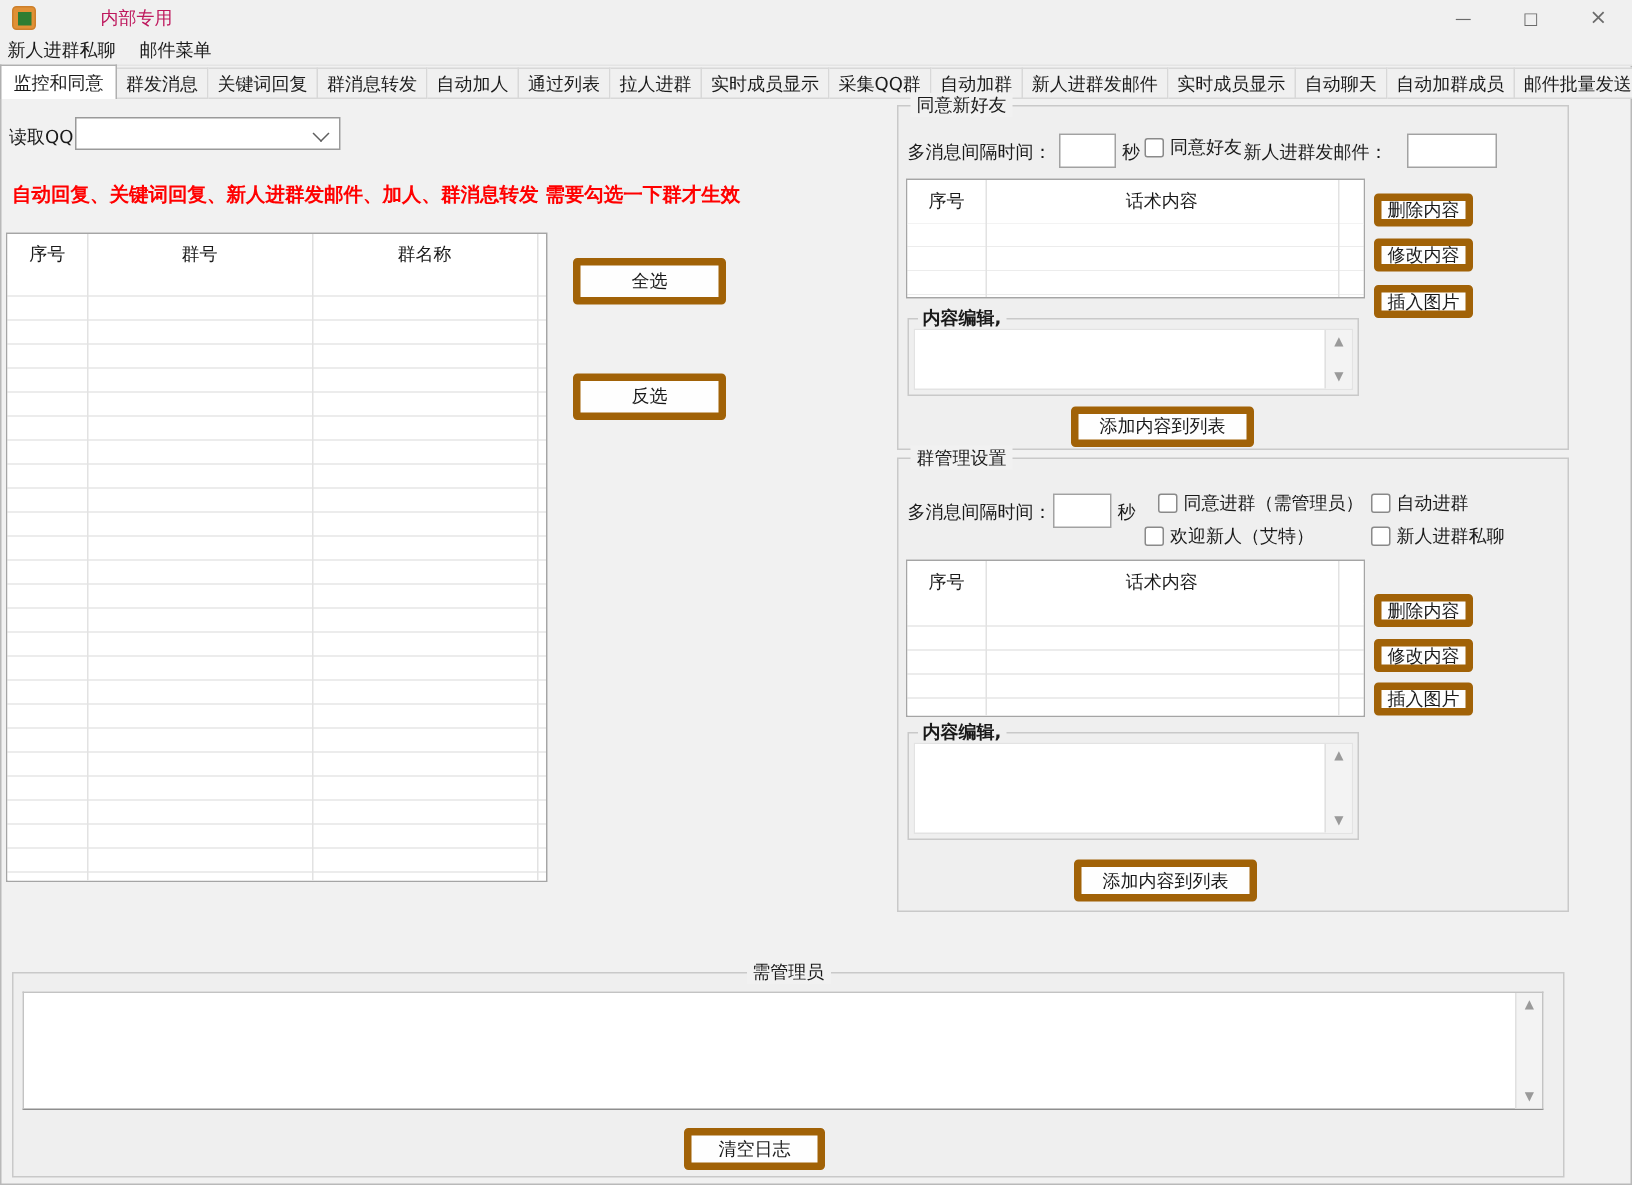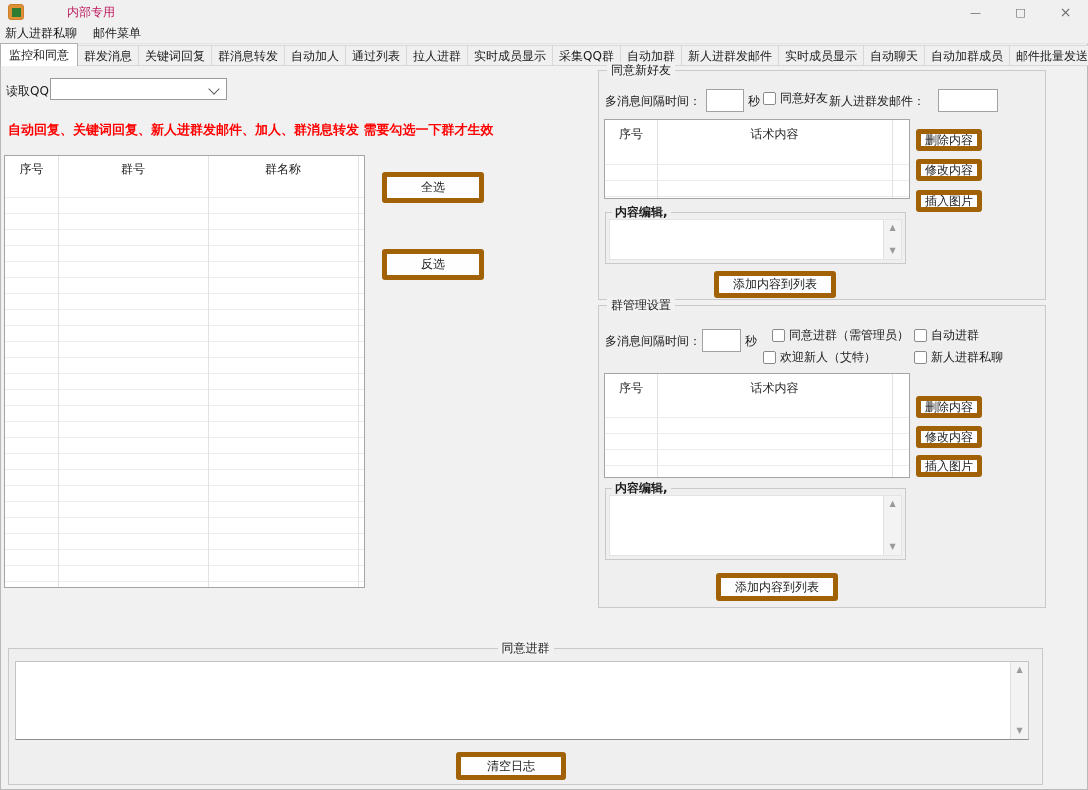--- a/index.html
+++ b/index.html
@@ -213,24 +213,24 @@
       </div>
       <div class="vscroll" style="right:4px;top:7px;bottom:4px">
         <span class="arr up">▲</span>
         <span class="arr dn">▼</span>
       </div>
     </div>
     <div class="btn a" style="left:117px;top:267px;width:122px;height:28px">添加内容到列表</div>
   </div>
 
   <div class="groupbox a" style="left:8px;top:648px;width:1035px;height:137px">
-    <span class="legend center">同意进群</span>
+    <span class="legend center">需管理员</span>
     <div class="logwhite a" style="left:6px;top:12px;width:1014px;height:79px">
       <span class="logtext"></span>
       <div class="vscroll" style="right:0;top:0;bottom:0">
         <span class="arr up">▲</span>
         <span class="arr dn">▼</span>
       </div>
     </div>
-    <div class="btn a" style="left:447px;top:103px;width:110px;height:28px">清空日志</div>
+    <div class="btn a" style="left:447px;top:103px;width:94px;height:28px">清空日志</div>
   </div>
 
 </div>
 
 </body></html>

